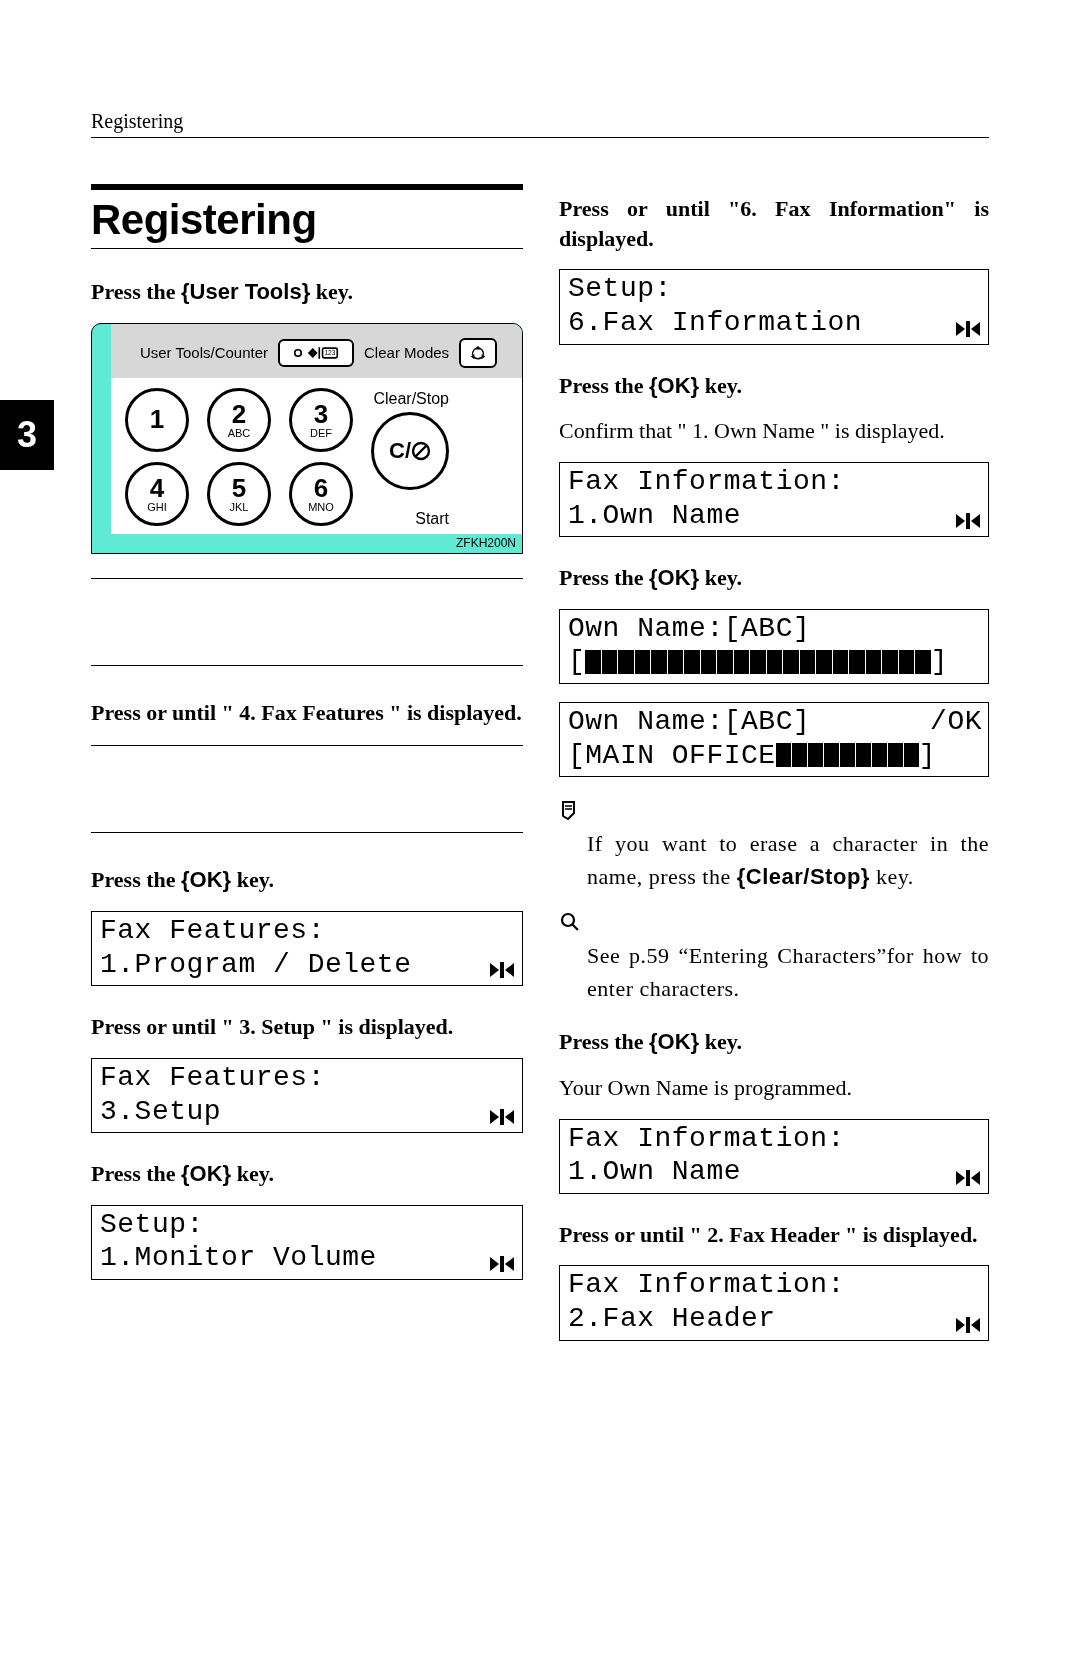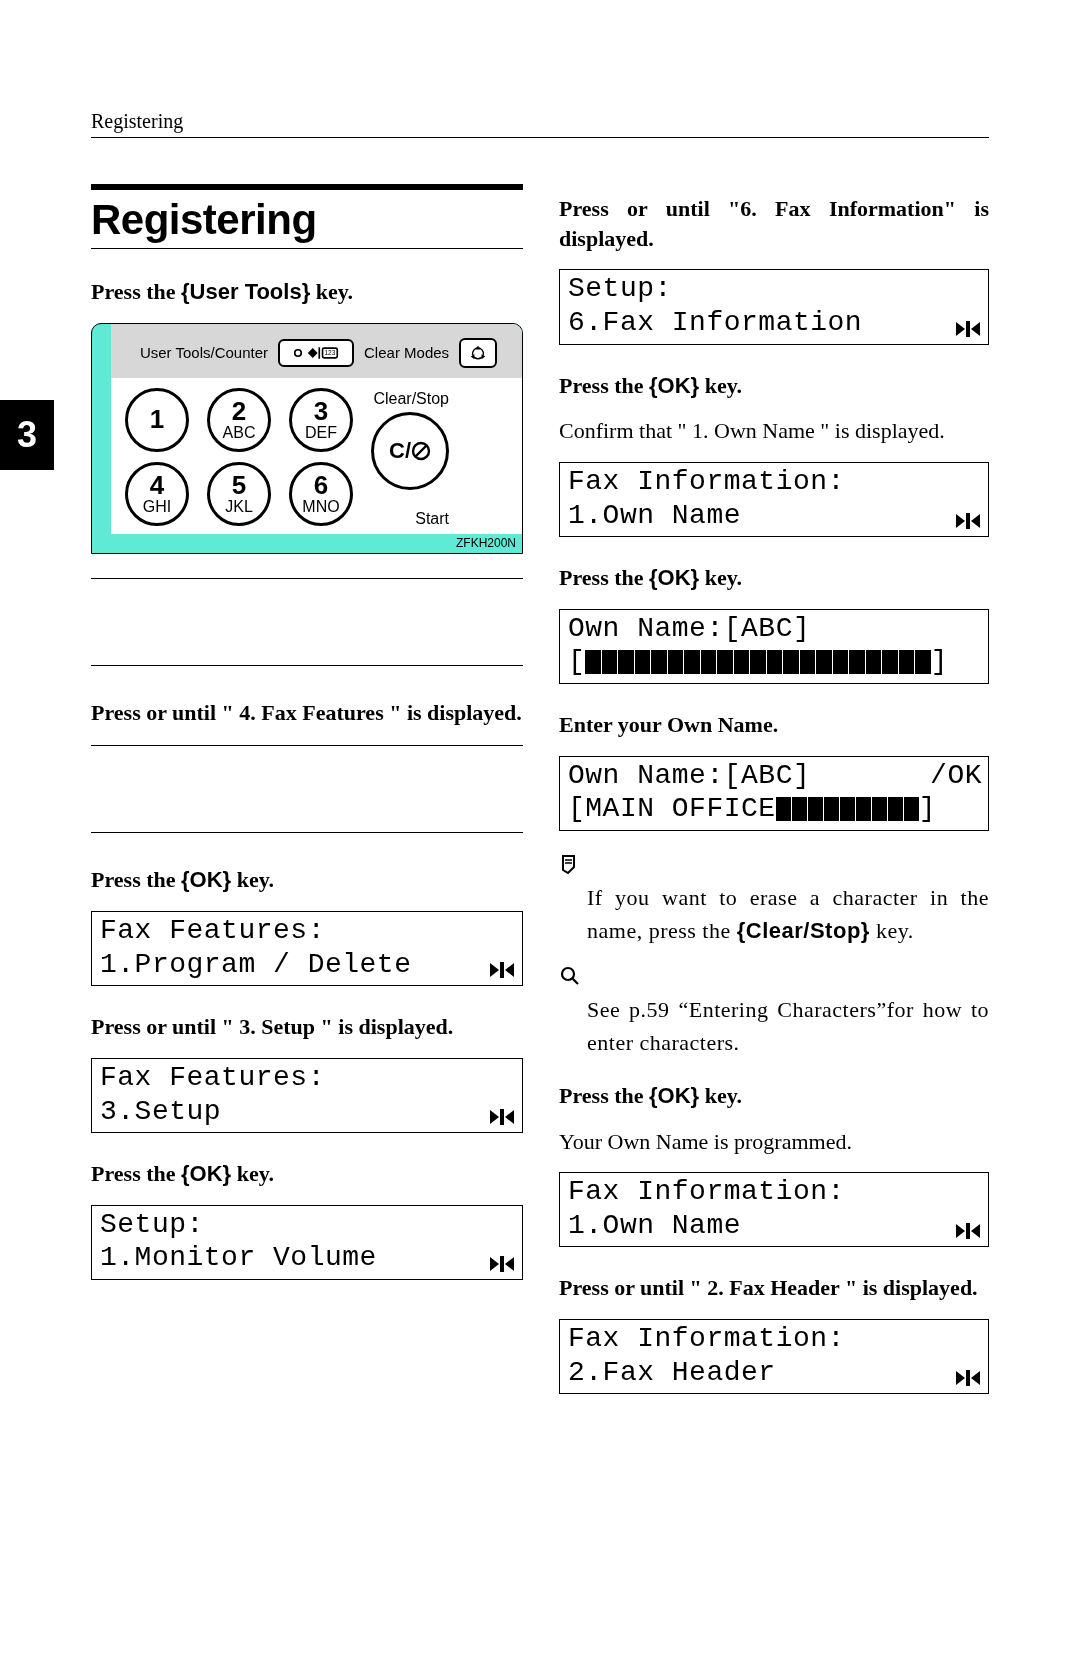--- a/index.html
+++ b/index.html
@@ -228,21 +228,21 @@
     align-items: center;
     justify-content: center;
     font-family: Arial, sans-serif;
   }
   .key-num {
     font-size: 26px;
     font-weight: 700;
     line-height: 1;
   }
   .key-sub {
-    font-size: 16px;
+    font-size: 11px;
     line-height: 1;
     margin-top: 1px;
   }
   .right-controls {
     display: flex;
     flex-direction: column;
     align-items: flex-end;
     gap: 2px;
     font-family: Arial, sans-serif;
     font-size: 16px;
@@ -452,21 +452,20 @@
 
         <p class="step">
           <span>Press the </span><span class="key">{OK}</span><span> key.</span>
         </p>
 
         <div class="lcd">
           <div class="lcd-line">Own Name:[ABC]</div>
           <div class="lcd-line"><span>[</span><span class="blocks"><span></span><span></span><span></span><span></span><span></span><span></span><span></span><span></span><span></span><span></span><span></span><span></span><span></span><span></span><span></span><span></span><span></span><span></span><span></span><span></span><span></span></span><span>]</span></div>
         </div>
 
-        <p class="step">Enter your Own Name.</p>
 
         <div class="lcd">
           <div class="lcd-line">Own Name:[ABC]</div>
           <span class="lcd-ok">/OK</span>
           <div class="lcd-line"><span>[MAIN OFFICE</span><span class="blocks blocks-short"><span></span><span></span><span></span><span></span><span></span><span></span><span></span><span></span><span></span></span><span>]</span></div>
         </div>
 
         <div class="icon-row icon-note">
           <svg viewBox="0 0 22 22">
               <path d="M4 3 L15 3 L15 14 L9 20 L4 17 Z" fill="none" stroke="#000" stroke-width="2"></path>

